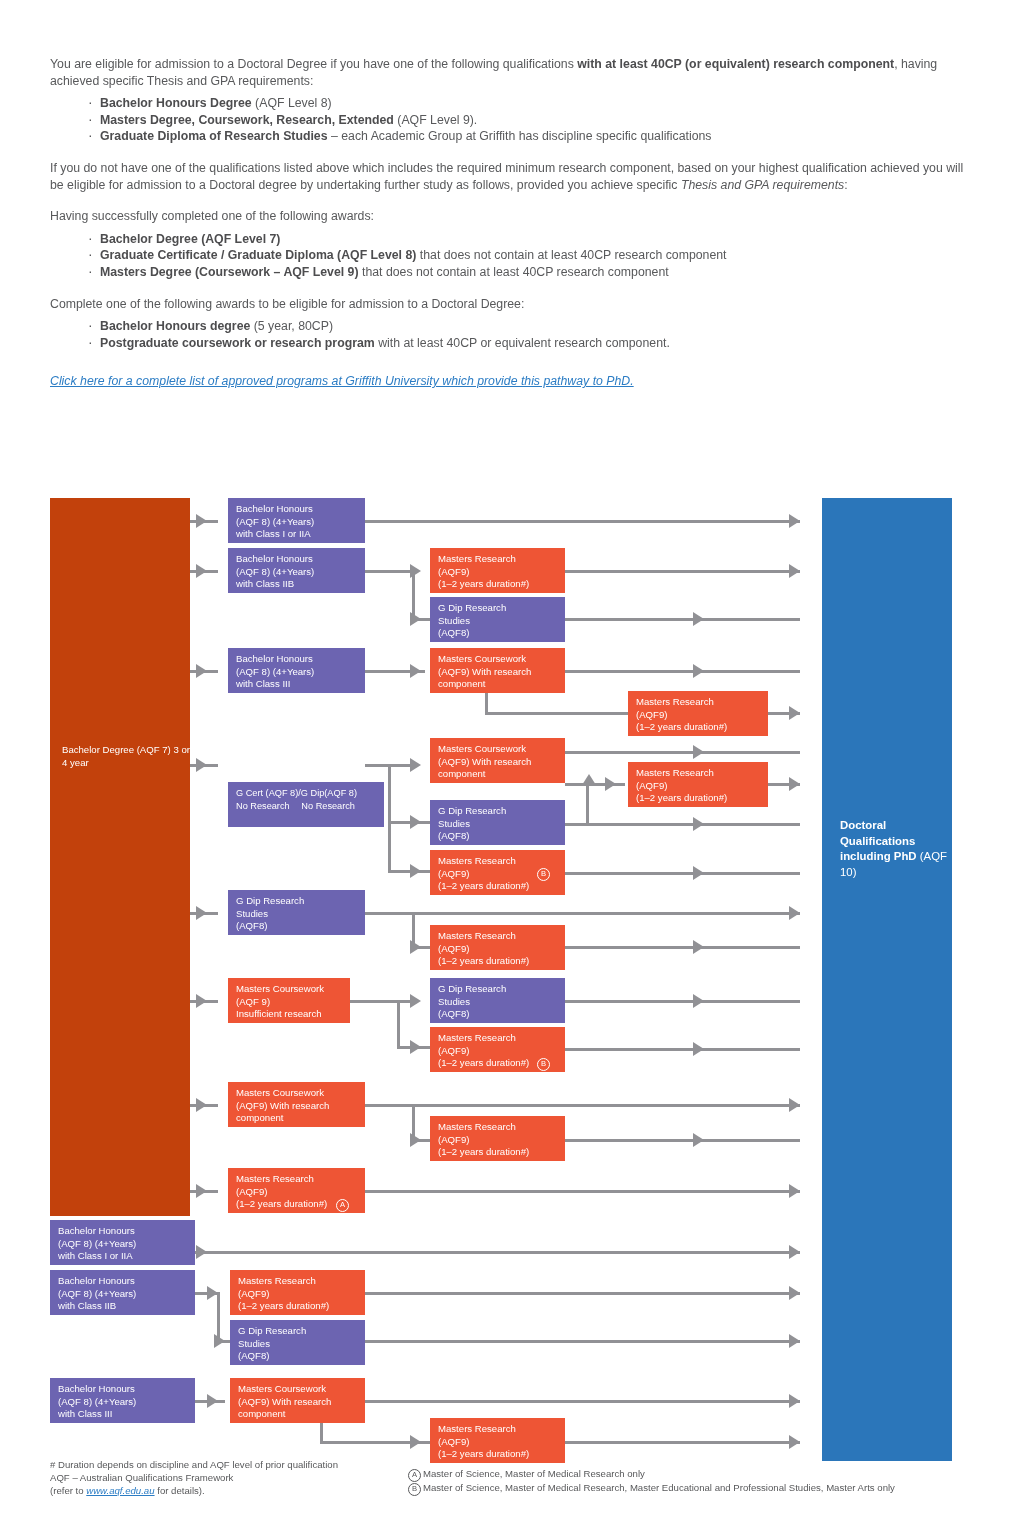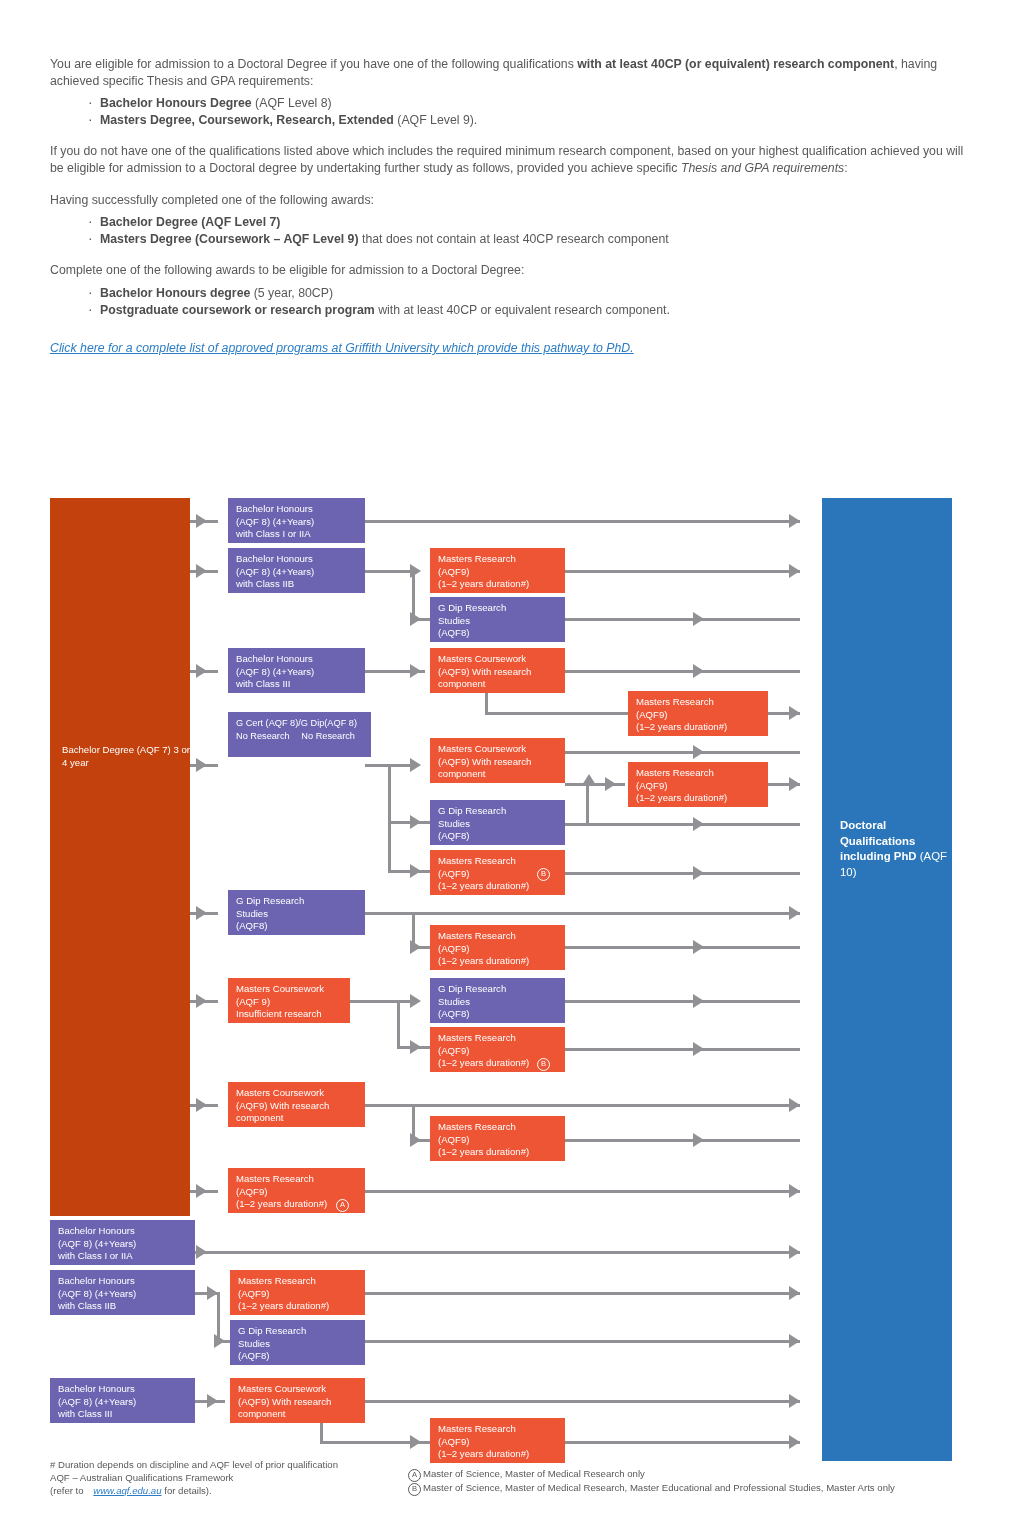--- a/index.html
+++ b/index.html
@@ -46,40 +46,42 @@
   .h{position:absolute;height:3px;background:#919195;z-index:2;}
   .v{position:absolute;width:3px;background:#919195;z-index:2;}
   .ar{position:absolute;z-index:2;width:0;height:0;
       border-top:7px solid transparent;border-bottom:7px solid transparent;
       border-left:11px solid #919195;}
   .ar-up{position:absolute;z-index:2;width:0;height:0;
       border-left:7px solid transparent;border-right:7px solid transparent;
       border-bottom:11px solid #919195;}
   
   .foot{position:absolute;font-size:9.6px;line-height:12.8px;color:#58595b;z-index:5;}
-  .foot a{color:#2b7cc4;text-decoration:underline;font-style:italic;margin-left:7px;}
+  .foot a{color:#2b7cc4;text-decoration:underline;font-style:italic;}
   .fbadge{display:inline-block;width:11px;height:11px;border:1px solid #58595b;border-radius:50%;
           font-size:7.6px;line-height:10px;text-align:center;margin-right:2px;}
 </style>
 </head>
 <body>
 
 <div class="prose">
   <p class="p"><span>You are eligible for admission to a Doctoral Degree if you have one of the following qualifications </span><span class="b">with at least 40CP (or equivalent) research component</span><span>, having achieved specific Thesis and GPA requirements:</span></p>
 
   <ul class="bl">
     <li><span class="b">Bachelor Honours Degree</span><span> (AQF Level 8)</span></li>
     <li><span class="b">Masters Degree, Coursework, Research, Extended</span><span> (AQF Level 9).</span></li>
+    <li><span class="b">Graduate Diploma of Research Studies</span><span> – each Academic Group at Griffith has discipline specific qualifications</span></li>
   </ul>
 
   <p class="p gap"><span>If you do not have one of the qualifications listed above which includes the required minimum research component, based on your highest qualification achieved you will be eligible for admission to a Doctoral degree by undertaking further study as follows, provided you achieve specific </span><span class="i">Thesis and GPA requirements</span><span>:</span></p>
 
   <p class="p gap">Having successfully completed one of the following awards:</p>
   <ul class="bl">
     <li><span class="b">Bachelor Degree (AQF Level 7)</span><span></span></li>
+    <li><span class="b">Graduate Certificate / Graduate Diploma (AQF Level 8)</span><span> that does not contain at least 40CP research component</span></li>
     <li><span class="b">Masters Degree (Coursework – AQF Level 9)</span><span> that does not contain at least 40CP research component</span></li>
   </ul>
 
   <p class="p gap">Complete one of the following awards to be eligible for admission to a Doctoral Degree:</p>
   <ul class="bl">
     <li><span class="b">Bachelor Honours degree</span><span> (5 year, 80CP)</span></li>
     <li><span class="b">Postgraduate coursework or research program</span><span> with at least 40CP or equivalent research component.</span></li>
   </ul>
 
   <p class="p gap" style="margin-top:22px;"><a class="link" href="#">Click here for a complete list of approved programs at Griffith University which provide this pathway to PhD.</a></p>
@@ -257,21 +259,21 @@
     <span class="ln">(AQF9) With research</span>
     <span class="ln">component</span>
   </div>
 
   <div class="node orange" style="left:628px;top:691px;width:140px;height:45px;">
     <span class="ln">Masters Research</span>
     <span class="ln">(AQF9)</span>
     <span class="ln">(1–2 years duration#)</span>
   </div>
 
-  <div class="node purple" style="left:228px;top:712px;width:143px;height:45px;">
+  <div class="node purple" style="left:228px;top:782px;width:156px;height:45px;">
     <span class="ln" style="font-size:9.2px;">G Cert (AQF 8)/G Dip(AQF 8)</span>
     <span class="ln" style="font-size:9.2px;">No Research  No Research</span>
   </div>
 
   <div class="node orange" style="left:430px;top:738px;width:135px;height:45px;">
     <span class="ln">Masters Coursework</span>
     <span class="ln">(AQF9) With research</span>
     <span class="ln">component</span>
   </div>
 

